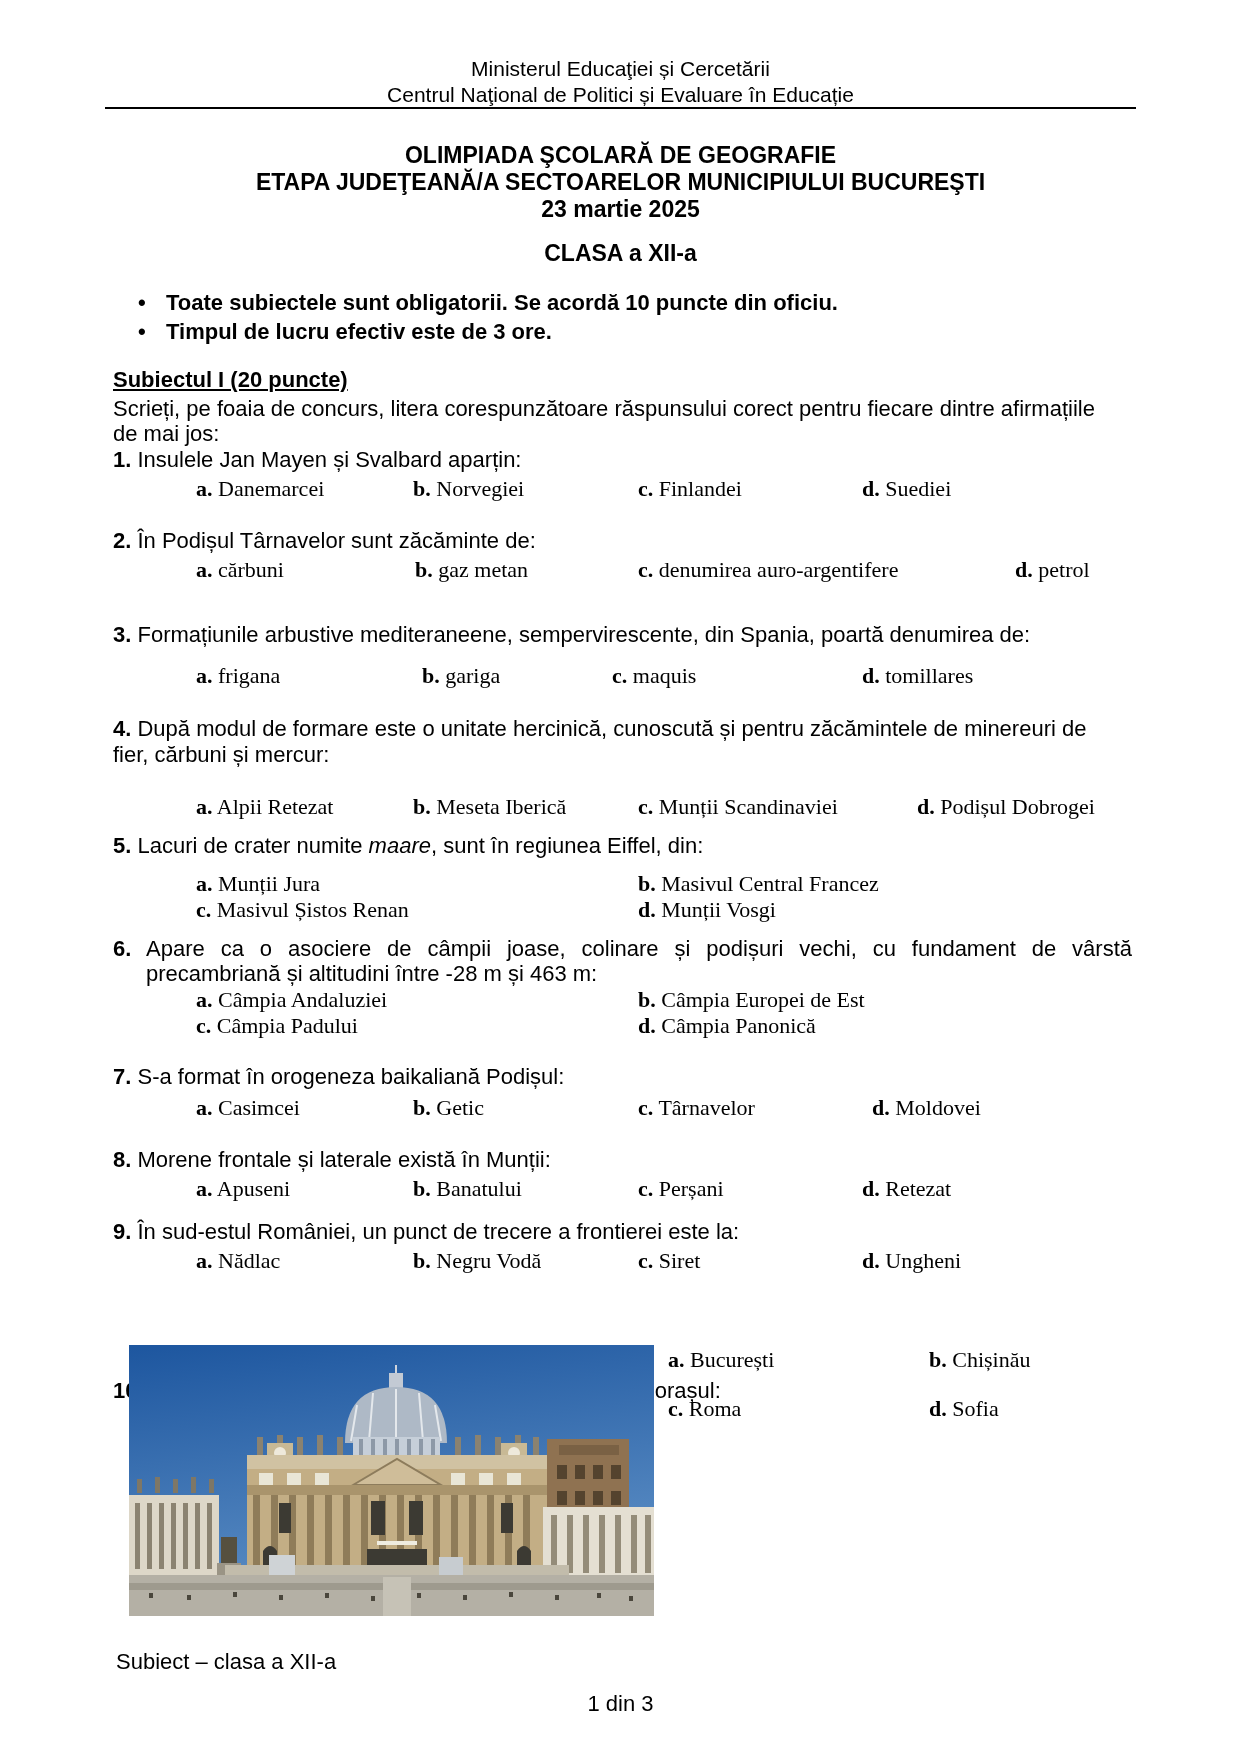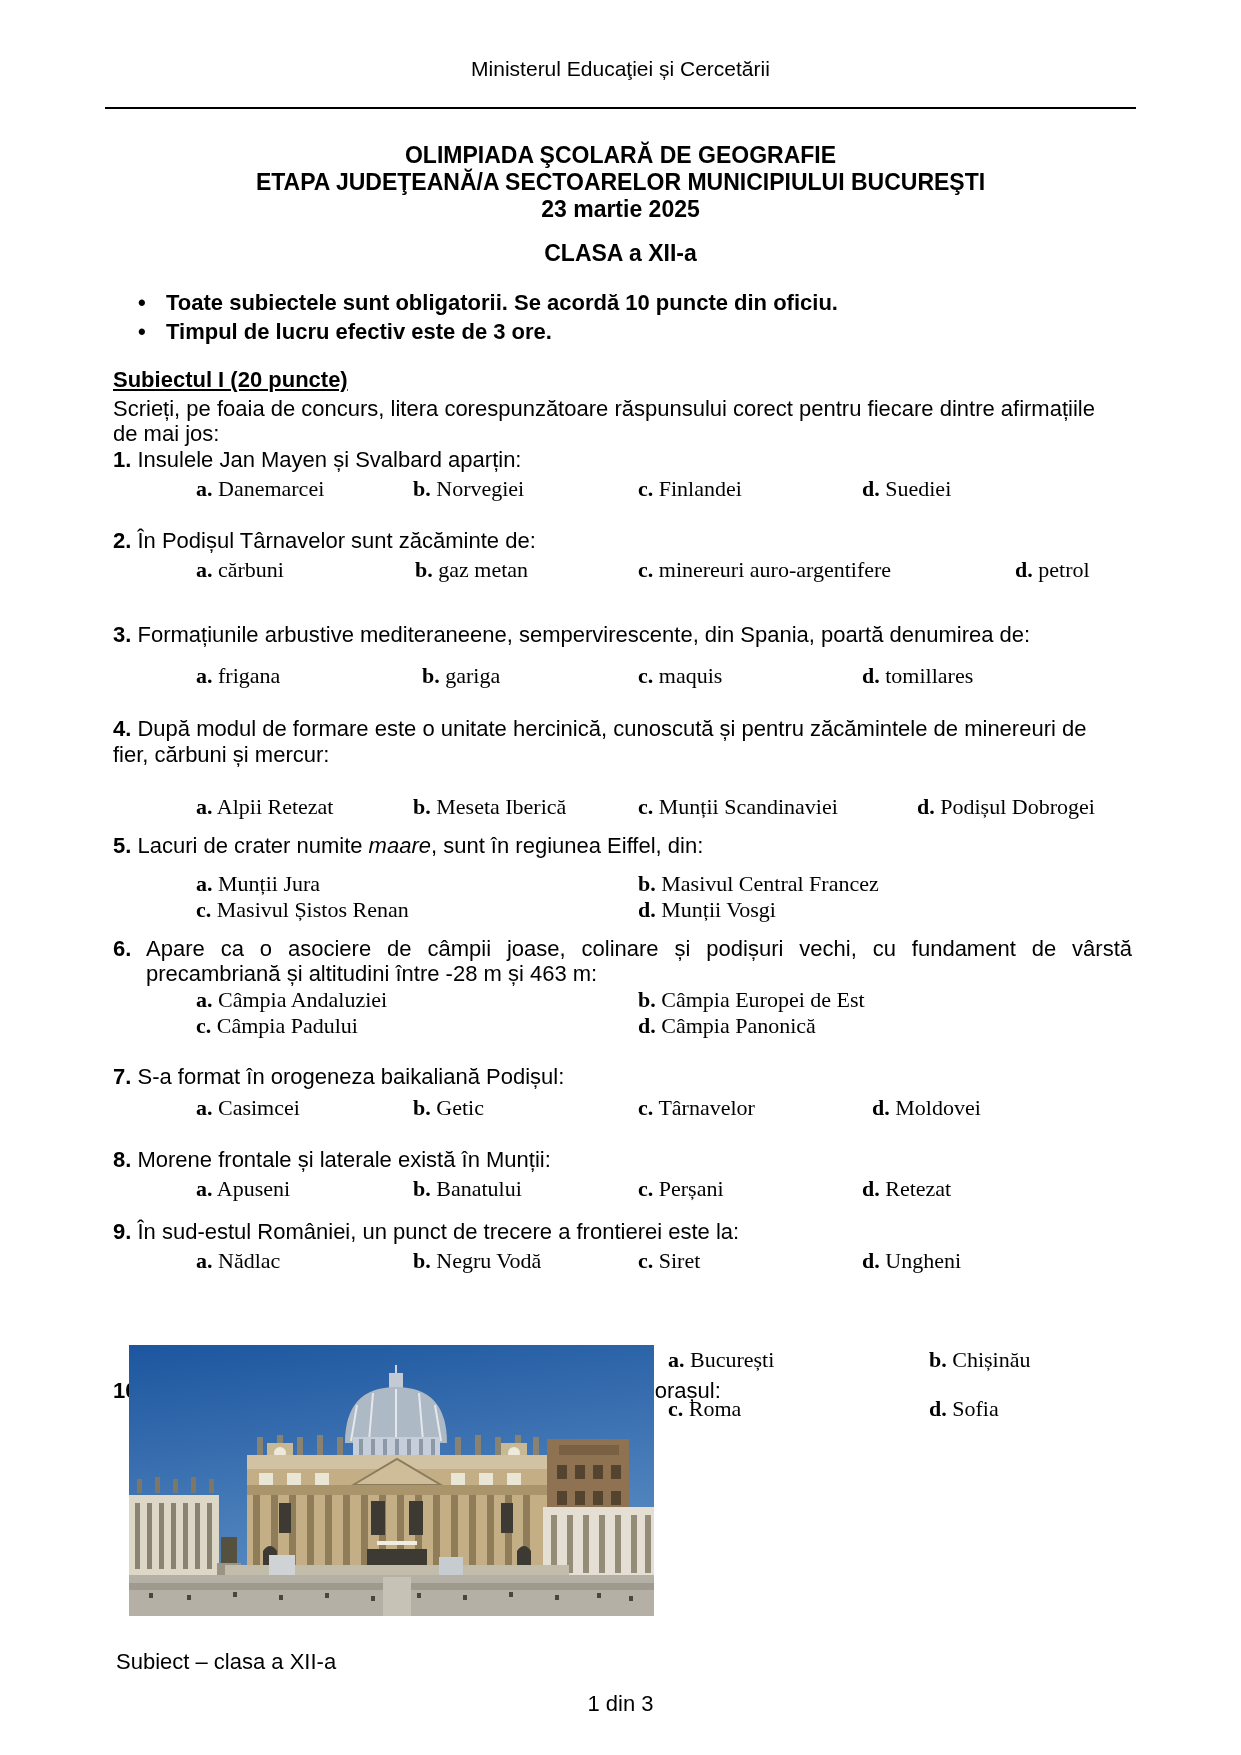--- a/index.html
+++ b/index.html
@@ -21,20 +21,21 @@
             text-align:justify;text-align-last:justify;}
   .hang{left:146px;}
   .photo{position:absolute;left:129px;top:1345px;width:525px;height:271px;}
 </style>
 </head>
 <body>
 
 <div class="page">
 
   <div class="line center hdr" style="top:56px">Ministerul Educaţiei și Cercetării</div>
+  <div class="line center hdr" style="top:82px">Centrul Naţional de Politici și Evaluare în Educație</div>
   <div class="rule"></div>
 
   <div class="line center ttl" style="top:142px">OLIMPIADA ŞCOLARĂ DE GEOGRAFIE</div>
   <div class="line center ttl" style="top:169px">ETAPA JUDEŢEANĂ/A SECTOARELOR MUNICIPIULUI BUCUREŞTI</div>
   <div class="line center ttl" style="top:196px">23 martie 2025</div>
   <div class="line center ttl" style="top:240px">CLASA a XII-a</div>
 
   <div class="bullet" style="top:290px">•</div>
   <div class="btxt" style="top:290px">Toate subiectele sunt obligatorii. Se acordă 10 puncte din oficiu.</div>
   <div class="bullet" style="top:319px">•</div>
@@ -49,29 +50,29 @@
     <span class="opt" style="left:196px"><span class="b">a.</span> <span>Danemarcei</span></span>
     <span class="opt" style="left:413px"><span class="b">b.</span> <span>Norvegiei</span></span>
     <span class="opt" style="left:638px"><span class="b">c.</span> <span>Finlandei</span></span>
     <span class="opt" style="left:862px"><span class="b">d.</span> <span>Suediei</span></span>
   </div>
 
   <div class="line" style="top:528px"><span class="b">2.</span> <span>În Podișul Târnavelor sunt zăcăminte de:</span></div>
   <div class="row" style="top:557px">
     <span class="opt" style="left:196px"><span class="b">a.</span> <span>cărbuni</span></span>
     <span class="opt" style="left:415px"><span class="b">b.</span> <span>gaz metan</span></span>
-    <span class="opt" style="left:638px"><span class="b">c.</span> <span>minereuri auro-argentifere</span></span>
+    <span class="opt" style="left:638px"><span class="b">c.</span> <span>denumirea auro-argentifere</span></span>
     <span class="opt" style="left:1015px"><span class="b">d.</span> <span>petrol</span></span>
   </div>
 
   <div class="line" style="top:622px"><span class="b">3.</span> <span>Formațiunile arbustive mediteraneene, sempervirescente, din Spania, poartă denumirea de:</span></div>
   <div class="row" style="top:663px">
     <span class="opt" style="left:196px"><span class="b">a.</span> <span>frigana</span></span>
     <span class="opt" style="left:422px"><span class="b">b.</span> <span>gariga</span></span>
-    <span class="opt" style="left:638px"><span class="b">c.</span> <span>maquis</span></span>
+    <span class="opt" style="left:612px"><span class="b">c.</span> <span>maquis</span></span>
     <span class="opt" style="left:862px"><span class="b">d.</span> <span>tomillares</span></span>
   </div>
 
   <div class="line" style="top:716px"><span class="b">4.</span> <span>După modul de formare este o unitate hercinică, cunoscută și pentru zăcămintele de minereuri de</span></div>
   <div class="line" style="top:742px">fier, cărbuni și mercur:</div>
   <div class="row" style="top:794px">
     <span class="opt" style="left:196px"><span class="b">a.</span> <span>Alpii Retezat</span></span>
     <span class="opt" style="left:413px"><span class="b">b.</span> <span>Meseta Iberică</span></span>
     <span class="opt" style="left:638px"><span class="b">c.</span> <span>Munții Scandinaviei</span></span>
     <span class="opt" style="left:917px"><span class="b">d.</span> <span>Podișul Dobrogei</span></span>

